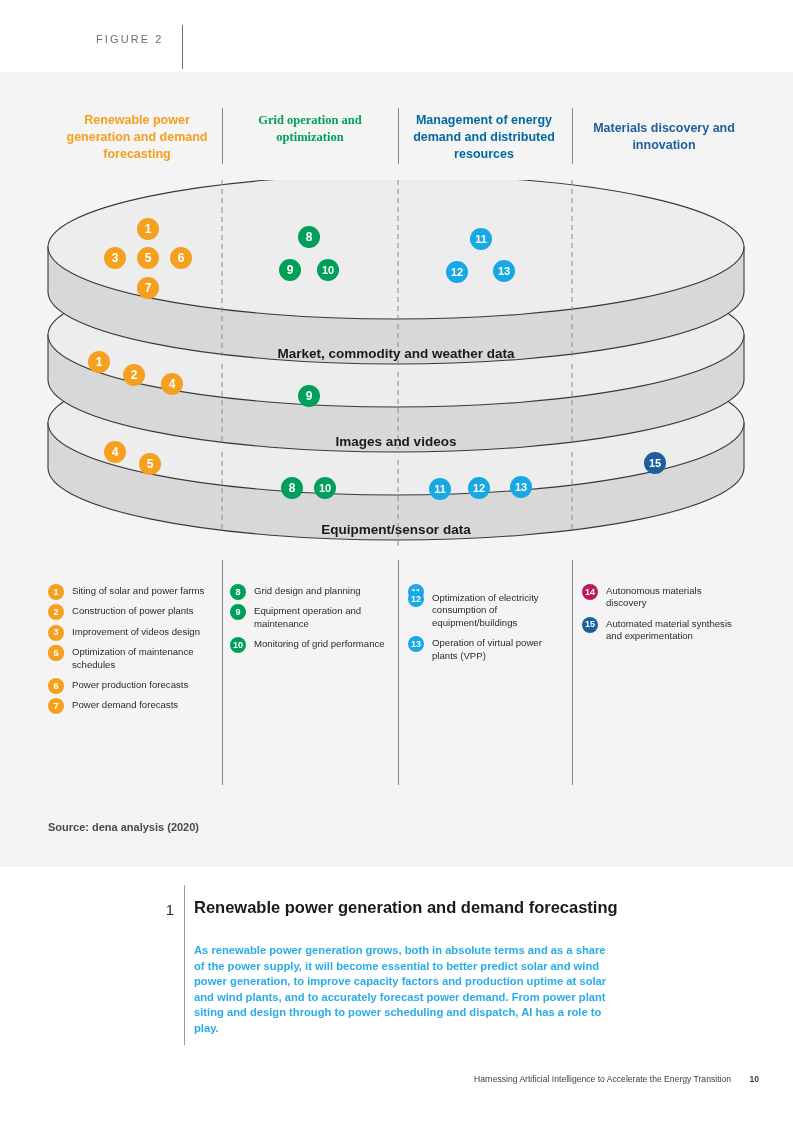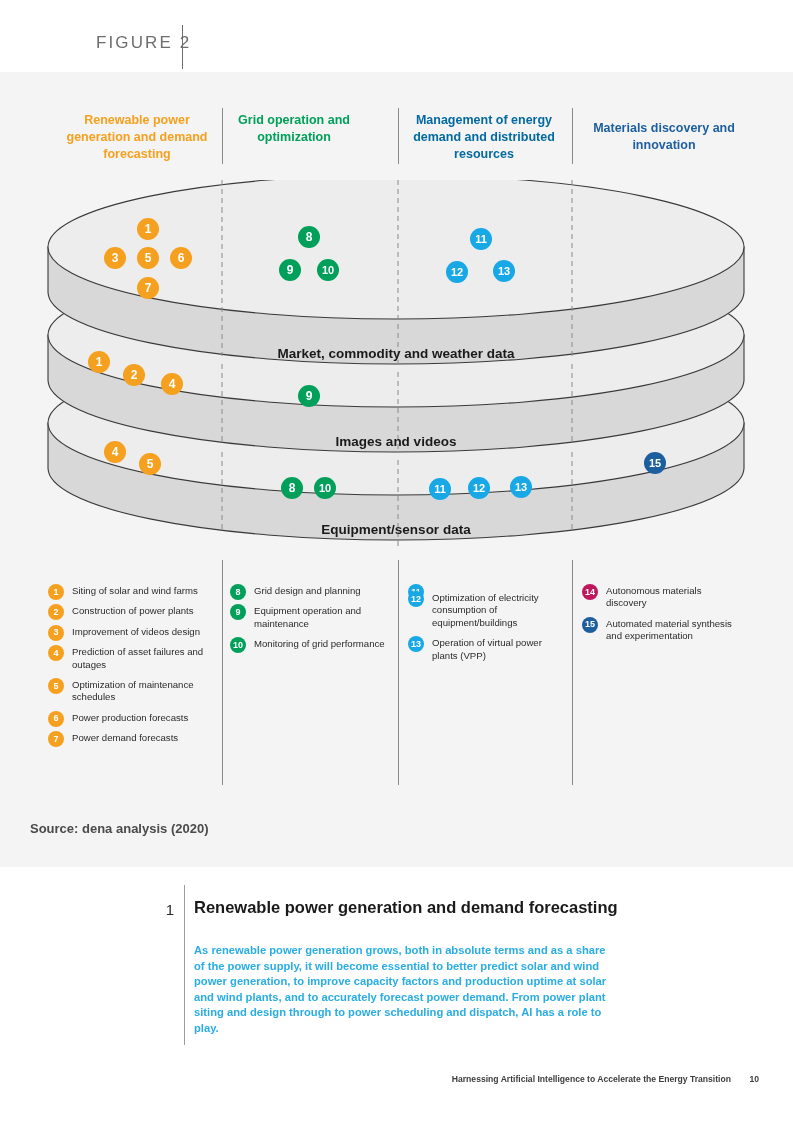--- a/index.html
+++ b/index.html
@@ -12,21 +12,21 @@
     overflow:hidden;
   }
 
   
   #figure-caption{
     position:absolute; left:0; top:0; width:793px; height:72px;
     background:#ffffff;
   }
   #figure-caption .fig-label{
     position:absolute; left:96px; top:33px;
-    font-size:17px; letter-spacing:2.1px; color:#6e6e6e;
+    font-size:11px; letter-spacing:2.1px; color:#6e6e6e;
     font-family:"Liberation Sans", sans-serif;
   }
   #figure-caption .fig-rule{
     position:absolute; left:182px; top:25px; width:1px; height:44px;
     background:#6e6e6e;
   }
   #figure-caption .fig-title{
     position:absolute; left:194px; top:33px;
     font-size:11.5px; color:#2b2b2b; font-weight:400;
   }
@@ -36,21 +36,21 @@
     position:absolute; left:0; top:72px; width:793px; height:795px;
     background:#f4f4f4;
   }
 
   
   .col-head{
     position:absolute; top:112px;
     text-align:center; font-size:12.5px; font-weight:700; line-height:17px;
   }
   #col-head-0{ left:52px;  width:170px; color:#f5a01e; }
-  #col-head-1{ left:212px; width:164px; color:#00a05a; }
+  #col-head-1{ left:228px; width:164px; color:#00a05a;font-family:Liberation Serif, serif; }
   #col-head-2{ left:400px; width:168px; color:#0369a1; }
   #col-head-3{ left:580px; width:168px; color:#1d5f9e;margin-top:8px; }
 
   
   .head-divider{
     position:absolute; top:108px; width:1px; height:56px; background:#8a8a8a;
   }
   #head-div-0{ left:222px; }
   #head-div-1{ left:398px; }
   #head-div-2{ left:572px; }
@@ -90,22 +90,22 @@
     position:absolute; left:0; top:0px;
     width:16px; height:16px; border-radius:50%;
     color:#ffffff; font-size:9px; font-weight:700;
     display:flex; align-items:center; justify-content:center;
     line-height:1;
   }
   .legend-text{ display:block; padding-top:1px; }
 
   
   #source-line{
-    position:absolute; left:30px; top:821px;
-    font-size:13px; font-weight:700; color:#4a4a4a;
+    position:absolute; left:48px; top:821px;
+    font-size:11px; font-weight:700; color:#4a4a4a;
   }
 
   
   #section-block{
     position:absolute; left:0; top:885px; width:793px;
   }
   #section-number{
     position:absolute; left:150px; top:16px;
     width:24px; text-align:right;
     font-size:15px; color:#2b2b2b;
@@ -122,21 +122,21 @@
     position:absolute; left:194px; top:58px; width:420px;
     font-size:11.2px; line-height:15.6px; font-weight:700; color:#29ade4;
   }
 
   
   #footer{
     position:absolute; left:0; top:1074px; width:793px;
   }
   #footer-title{
     position:absolute; right:62px; top:0;
-    font-size:8.6px; color:#3c3c3c; font-weight:700;padding-left:31px;
+    font-size:8.6px; color:#3c3c3c; font-weight:400;padding-left:31px;
   }
   #footer-page{
     position:absolute; right:34px; top:0;
     font-size:8.6px; color:#3c3c3c; font-weight:700;
   }
 </style>
 </head>
 <body>
 
 <div id="figure-caption">
@@ -294,33 +294,32 @@
 </svg>
 
 <div id="legend">
   <div class="legend-divider" id="legend-div-0"></div>
   <div class="legend-divider" id="legend-div-1"></div>
   <div class="legend-divider" id="legend-div-2"></div>
 
   <div class="legend-col" id="legend-col-0">
       <div class="legend-item">
         <span class="legend-badge" style="background: rgb(245, 160, 30);">1</span>
-        <span class="legend-text">Siting of solar and wind farms</span>
+        <span class="legend-text">Siting of solar and power farms</span>
       </div>
       <div class="legend-item">
         <span class="legend-badge" style="background: rgb(245, 160, 30);">2</span>
         <span class="legend-text">Construction of power plants</span>
       </div>
       <div class="legend-item">
         <span class="legend-badge" style="background: rgb(245, 160, 30);">3</span>
         <span class="legend-text">Improvement of videos design</span>
       </div>
       <div class="legend-item">
         <span class="legend-badge" style="background: rgb(245, 160, 30);">4</span>
-        <span class="legend-text">Prediction of asset failures and outages</span>
       </div>
       <div class="legend-item">
         <span class="legend-badge" style="background: rgb(245, 160, 30);">5</span>
         <span class="legend-text">Optimization of maintenance schedules</span>
       </div>
       <div class="legend-item">
         <span class="legend-badge" style="background: rgb(245, 160, 30);">6</span>
         <span class="legend-text">Power production forecasts</span>
       </div>
       <div class="legend-item">

